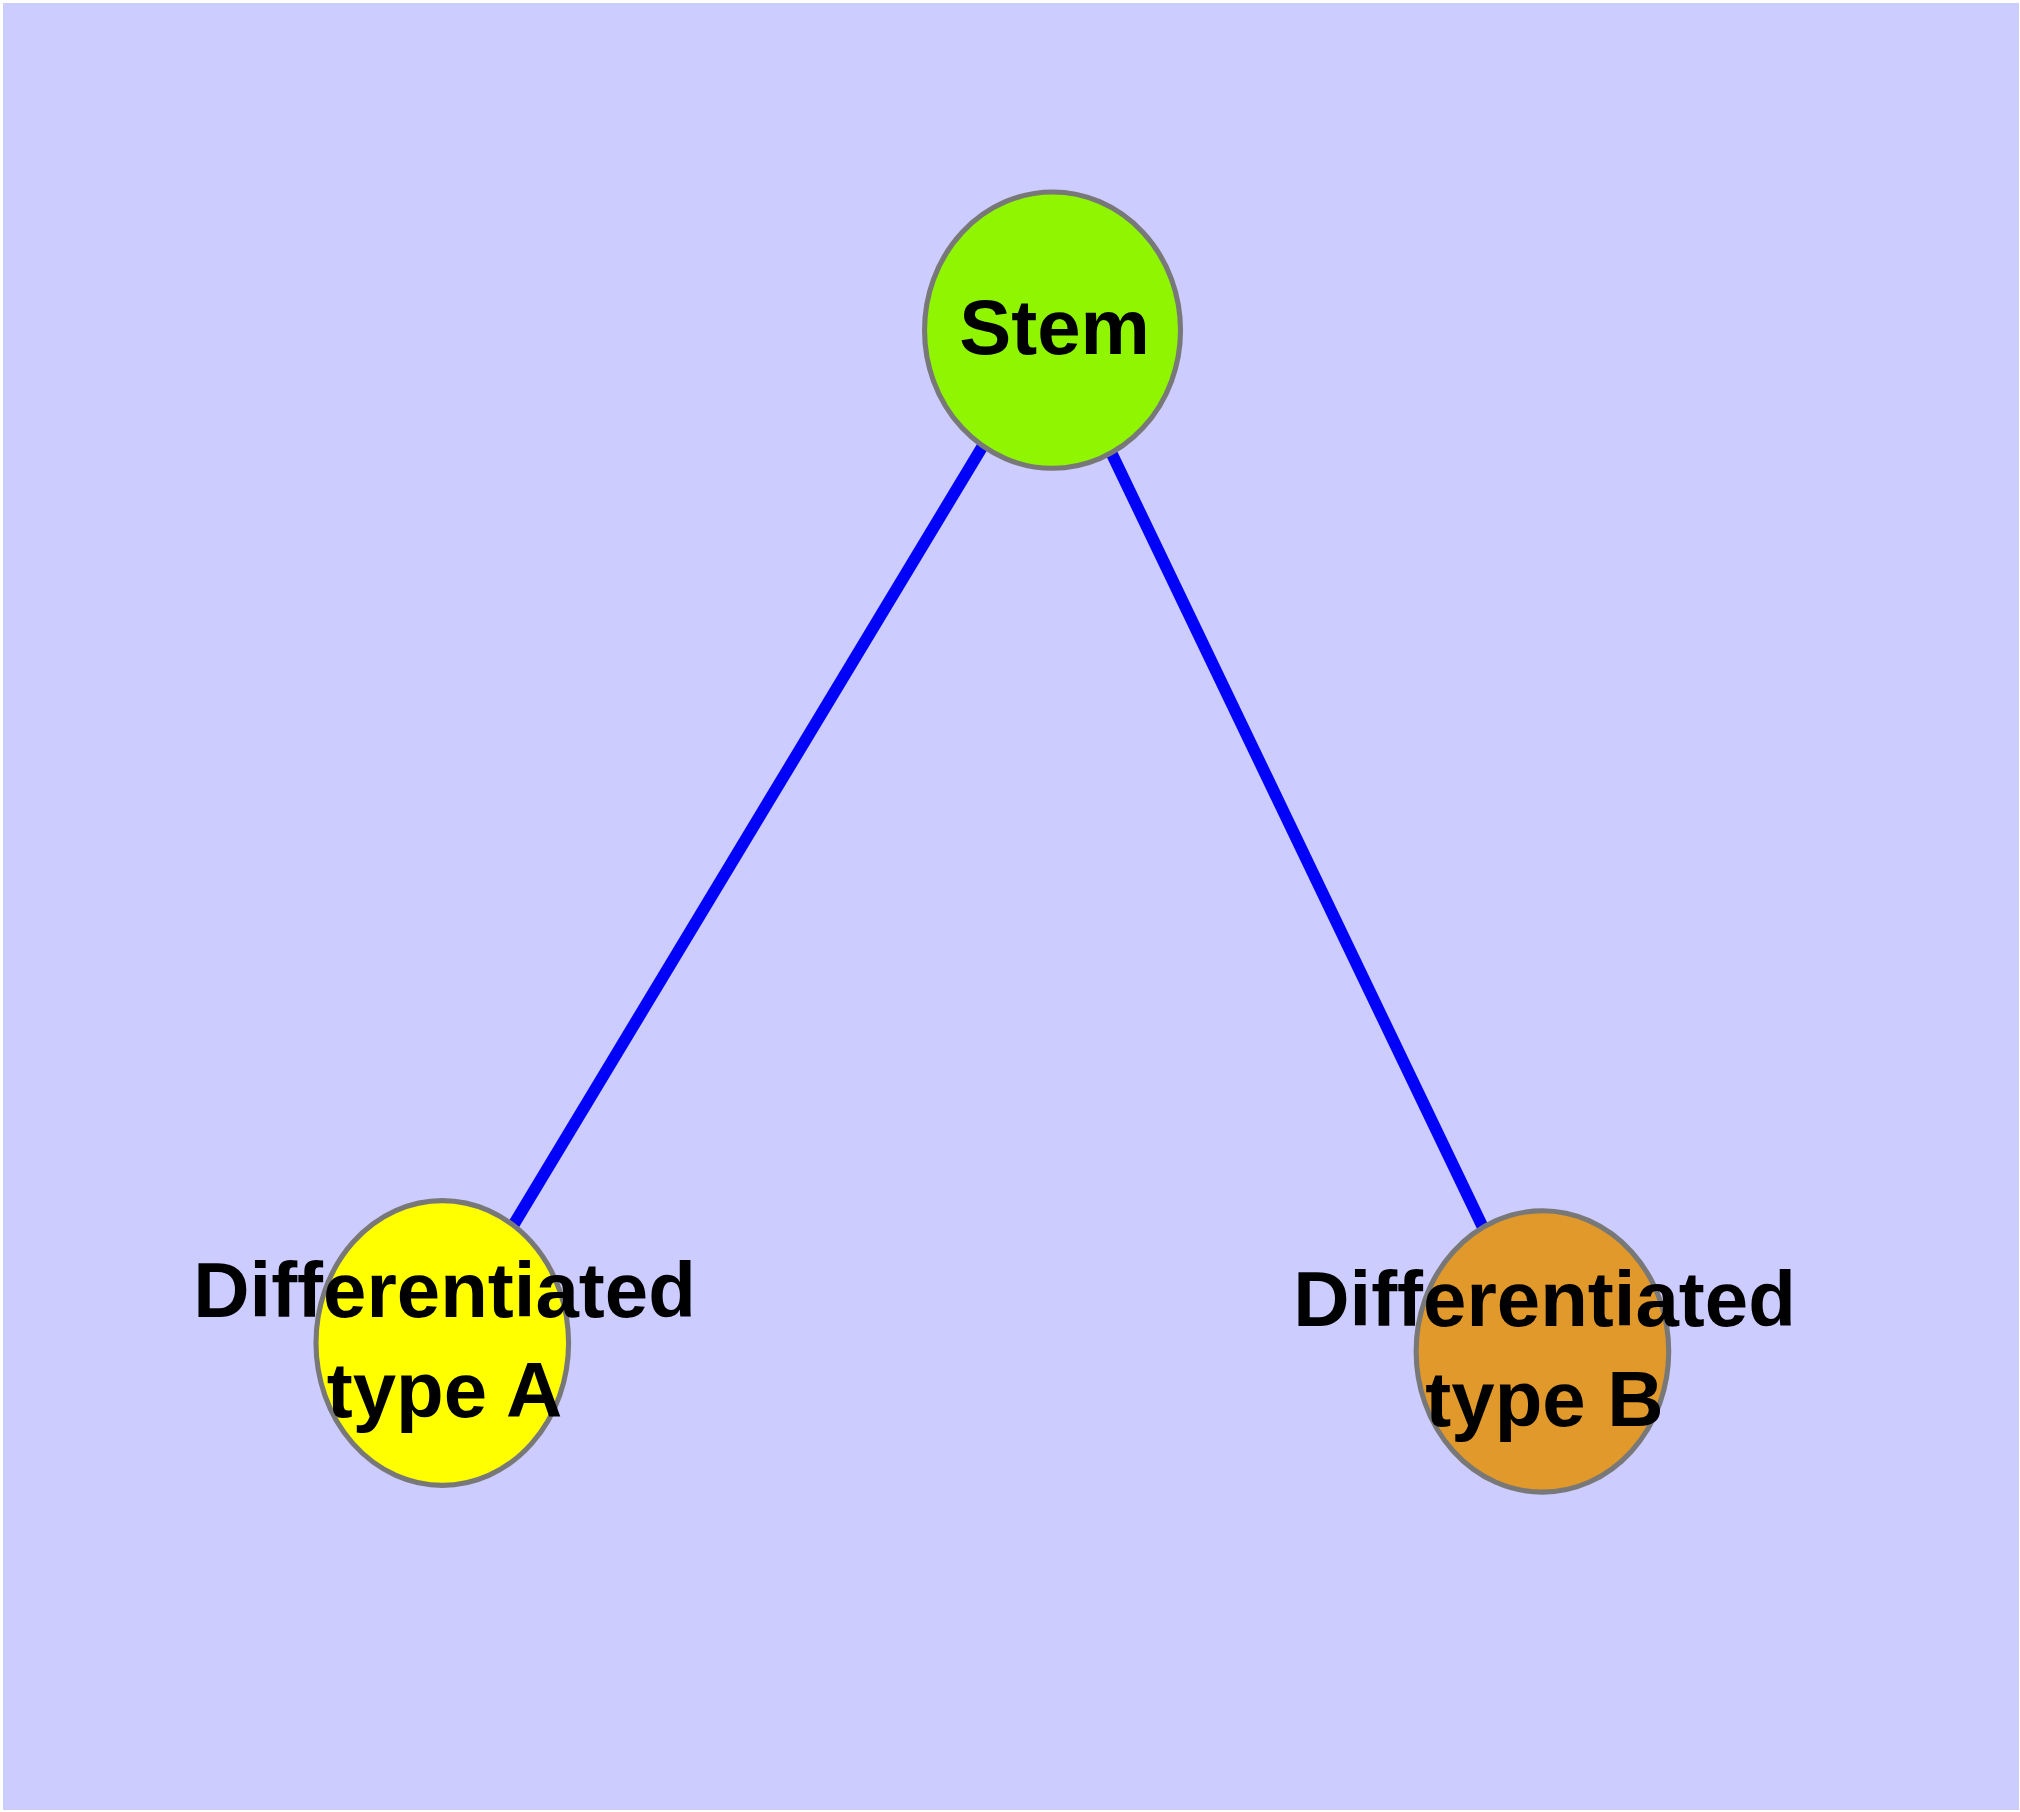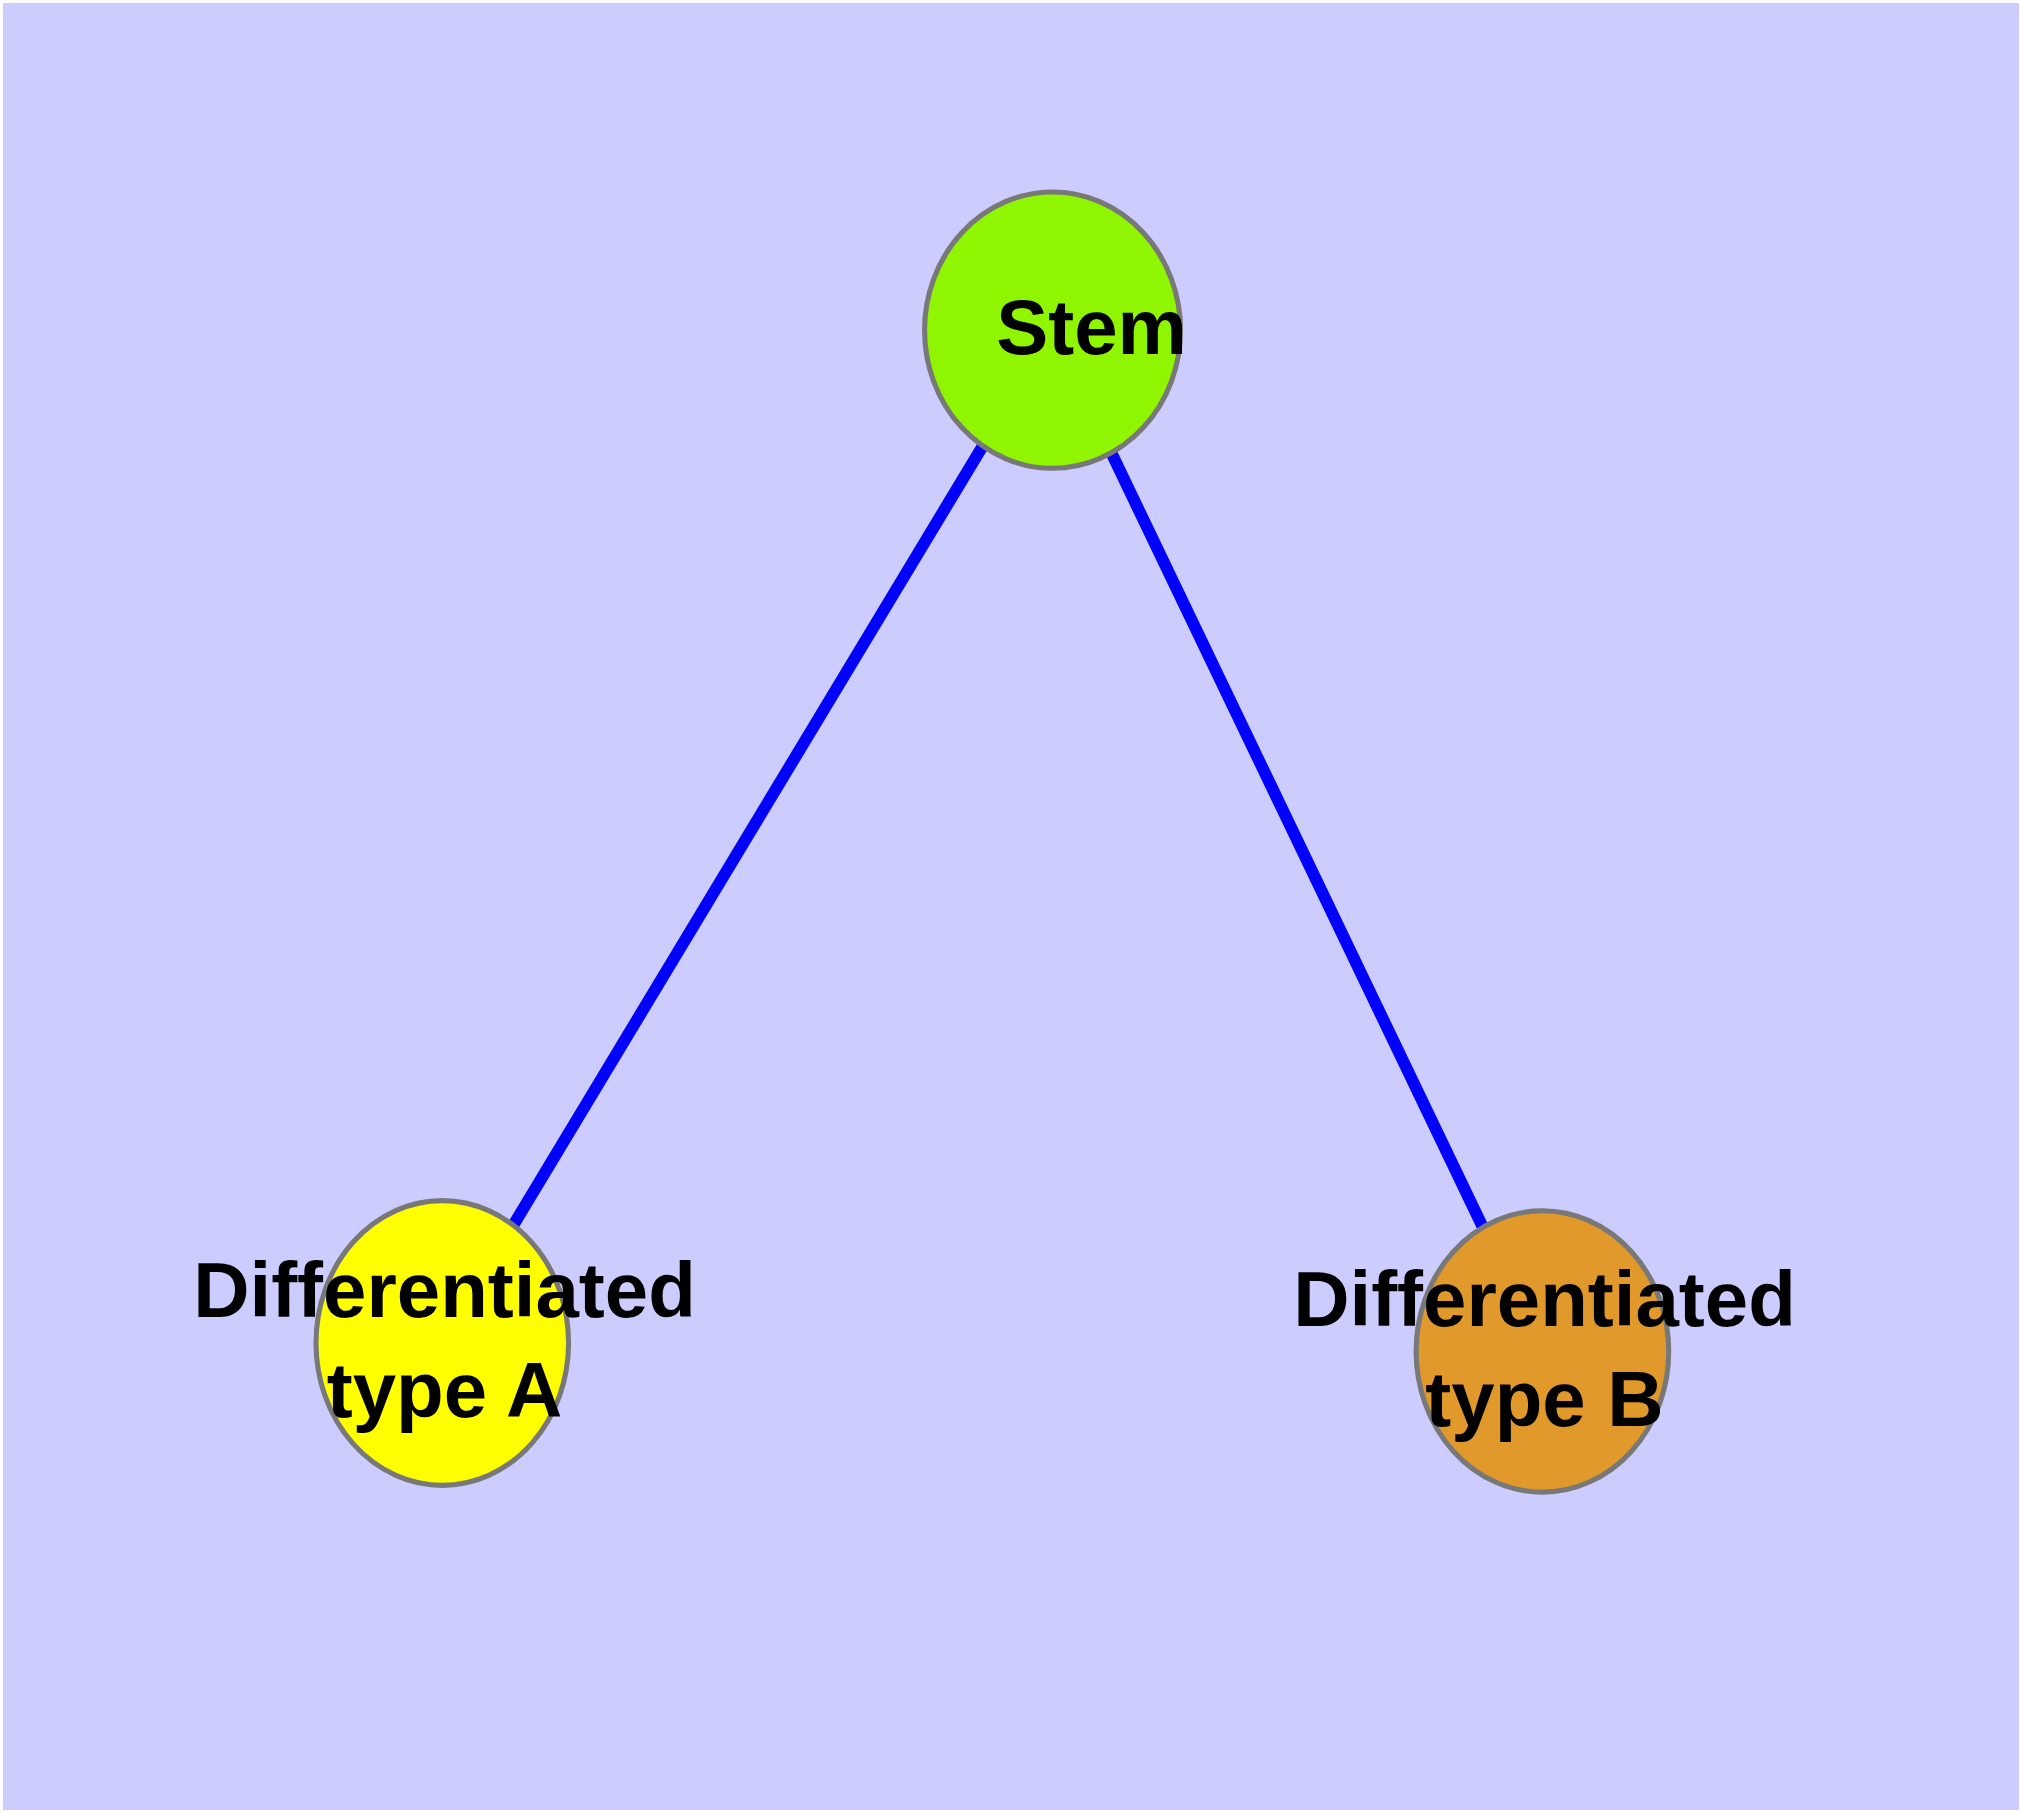--- a/index.html
+++ b/index.html
@@ -33,21 +33,21 @@
     position: absolute;
     transform: translate(-50%, -50%);
     color: #000000;
     font-weight: bold;
     font-size: 78px;
     line-height: 100px;
     text-align: center;
     white-space: pre-line;
     letter-spacing: 0;
   }
-  .label-stem   { left: 1052px; top: 324px; margin-left: 37px;  }
+  .label-stem   { left: 1052px; top: 324px;  }
   .label-diff-a { left: 442px;  top: 1337px; }
   .label-diff-b { left: 1542px; top: 1346px; }
 </style>
 </head>
 <body>
 
 <div class="stage">
   <div class="board" style="background:#CCCCFF;">
 
     <svg class="graph-svg" viewBox="0 0 2378 2132">

